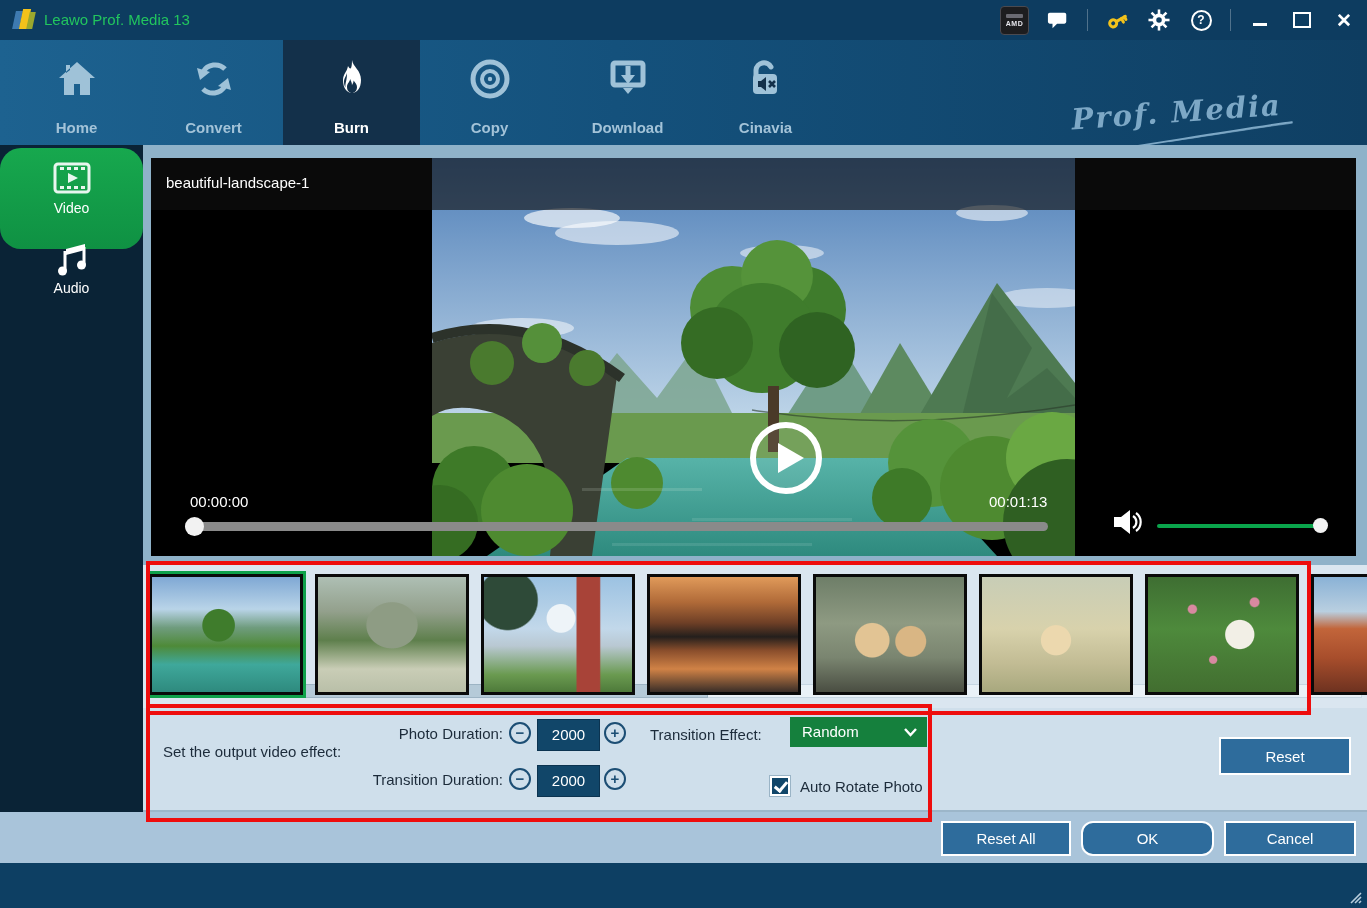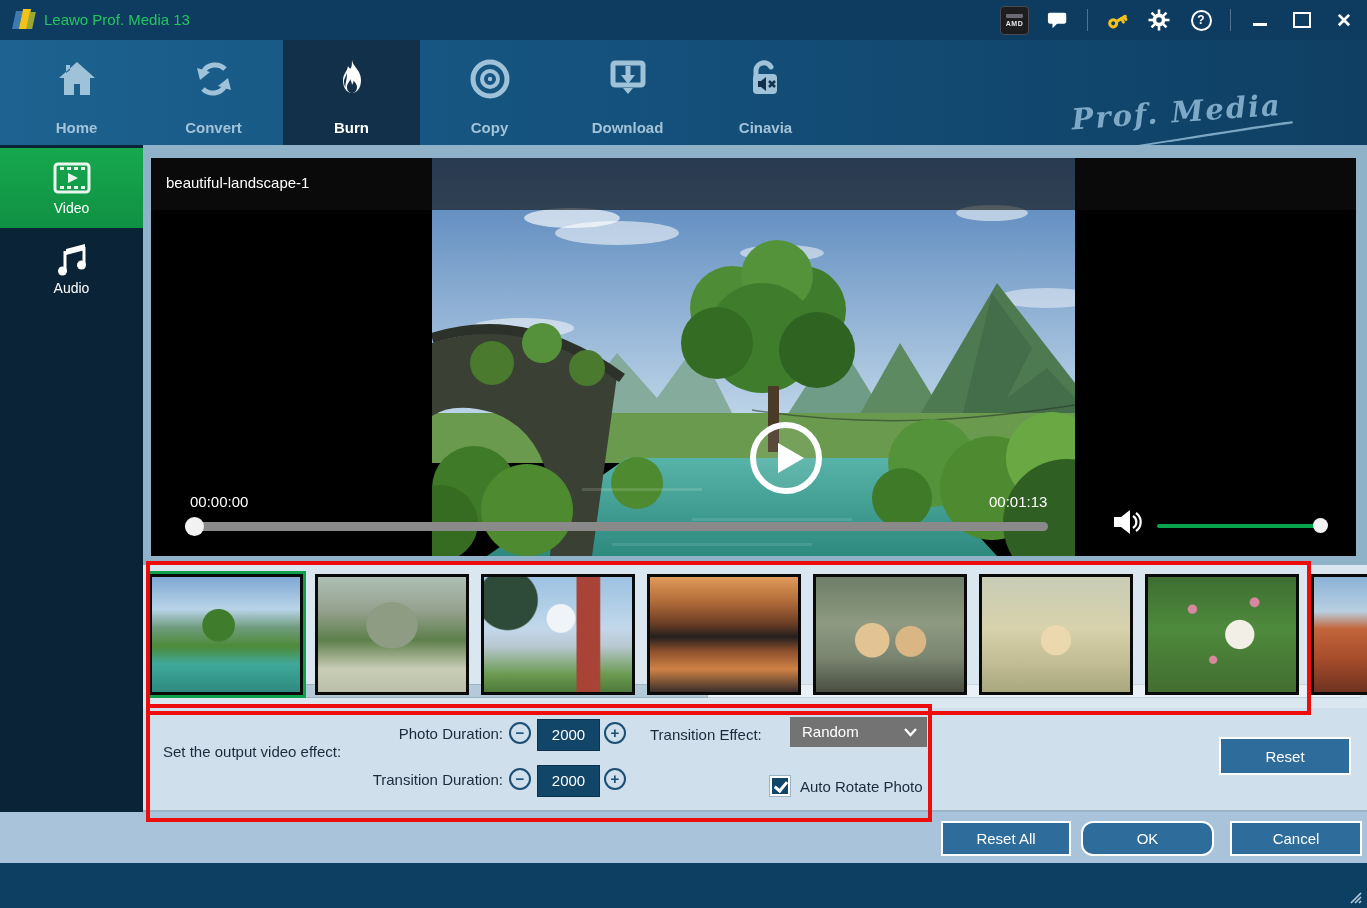--- a/index.html
+++ b/index.html
@@ -35,22 +35,22 @@
   .nav-item .nico{margin-top:14px;height:50px;display:flex;align-items:center;justify-content:center;}
   .nav-item .nlabel{margin-top:15px;font-size:15px;font-weight:bold;color:#a3c3d8;}
   .nav-item.active{background:#13304a;}
   .nav-item.active .nlabel{color:#fff;}
   .brand{position:absolute;left:1048px;top:55px;width:260px;height:75px;transform:rotate(-4deg);}
   .brand .script{font-family:"DejaVu Serif",serif;font-style:italic;font-weight:bold;
                  font-size:29px;color:#7da8c6;letter-spacing:2px;text-align:center;}
 
   
   .sidebar{position:absolute;left:0;top:145px;width:143px;height:667px;background:#0a2336;}
-  .side-tab{position:absolute;left:0;width:143px;height:80px;display:flex;flex-direction:column;
-            align-items:center;cursor:pointer;}
+  .side-tab{position:absolute;left:0;width:143px;height:101px;display:flex;flex-direction:column;
+            align-items:center;cursor:pointer;border-radius:21px;}
   .side-tab .slabel{margin-top:2px;font-size:14px;color:#fff;}
   .tab-video{top:3px;background:linear-gradient(180deg,#17a84e,#0f9143);}
   .tab-audio{top:83px;}
   .side-tab .sico{margin-top:10px;height:40px;display:flex;align-items:center;justify-content:center;}
 
   
   .player-area{position:absolute;left:143px;top:145px;width:1224px;height:420px;background:#8fb2c9;}
   .player{position:absolute;left:8px;top:13px;width:1205px;height:398px;background:#000;overflow:hidden;}
   .video{position:absolute;left:281px;top:0;width:643px;height:398px;}
   .top-overlay{position:absolute;left:0;top:0;width:1205px;height:52px;background:rgba(16,16,16,.62);}
@@ -88,40 +88,40 @@
   .lab-trans{left:190px;top:206px;width:170px;text-align:right;}
   .lab-effect{left:507px;top:161px;width:130px;}
   .stepper{position:absolute;width:22px;height:22px;border:2px solid #1c4e74;border-radius:50%;
            box-sizing:border-box;color:#1c4e74;font-size:15px;font-weight:bold;line-height:17px;
            text-align:center;cursor:pointer;}
   .minus1{left:366px;top:157px;} .plus1{left:461px;top:157px;}
   .minus2{left:366px;top:203px;} .plus2{left:461px;top:203px;}
   .val-box{position:absolute;width:61px;height:30px;background:#114669;border:1px solid #0b3platform;
            border:1px solid #0b3350;color:#fff;font-size:15px;text-align:center;line-height:30px;}
   .val1{left:394px;top:154px;} .val2{left:394px;top:200px;}
-  .dropdown{position:absolute;left:647px;top:152px;width:137px;height:30px;background:#737373;
+  .dropdown{position:absolute;left:647px;top:152px;width:137px;height:30px;background:#15803d;
             color:#fff;font-size:15px;line-height:30px;padding-left:12px;box-sizing:border-box;
             cursor:pointer;}
   .dropdown svg{position:absolute;right:10px;top:11px;}
   .checkbox{position:absolute;left:627px;top:211px;width:20px;height:20px;background:#114669;
             border:2px solid #fff;box-sizing:border-box;box-shadow:0 0 0 1px #9ab4c6;cursor:pointer;}
   .checkbox .tick{display:none;position:absolute;left:5px;top:1px;width:5px;height:10px;
                   border:solid #fff;border-width:0 3px 3px 0;transform:rotate(40deg);}
   .checkbox.checked .tick{display:block;}
   .cb-label{position:absolute;left:657px;top:213px;font-size:15px;color:#1c2b3a;}
 
   .btn{position:absolute;background:#2e6c9c;border:2px solid #fff;box-sizing:border-box;
        color:#fff;font-size:15px;display:flex;align-items:center;justify-content:center;cursor:pointer;}
   .btn-reset{left:1076px;top:172px;width:132px;height:38px;}
 
   
   .btn-strip{position:absolute;left:0;top:812px;width:1367px;height:51px;background:#a9c4da;}
   .btn-reset-all{left:941px;top:9px;width:130px;height:35px;}
   .btn-ok{left:1081px;top:9px;width:133px;height:35px;border-radius:12px;}
-  .btn-cancel{left:1224px;top:9px;width:132px;height:35px;margin-left:6px;}
+  .btn-cancel{left:1224px;top:9px;width:132px;height:35px;}
   .footer{position:absolute;left:0;top:863px;width:1367px;height:45px;background:#0d3f63;}
   .grip{position:absolute;right:5px;bottom:4px;}
 
   
   .anno{position:absolute;border:4px solid #ee0d0d;box-sizing:border-box;z-index:60;pointer-events:none;}
   .anno1{left:146px;top:561px;width:1165px;height:154px;}
   .anno2{left:146px;top:704px;width:786px;height:118px;}
 
   
   .scene-landscape-bridge{background:

